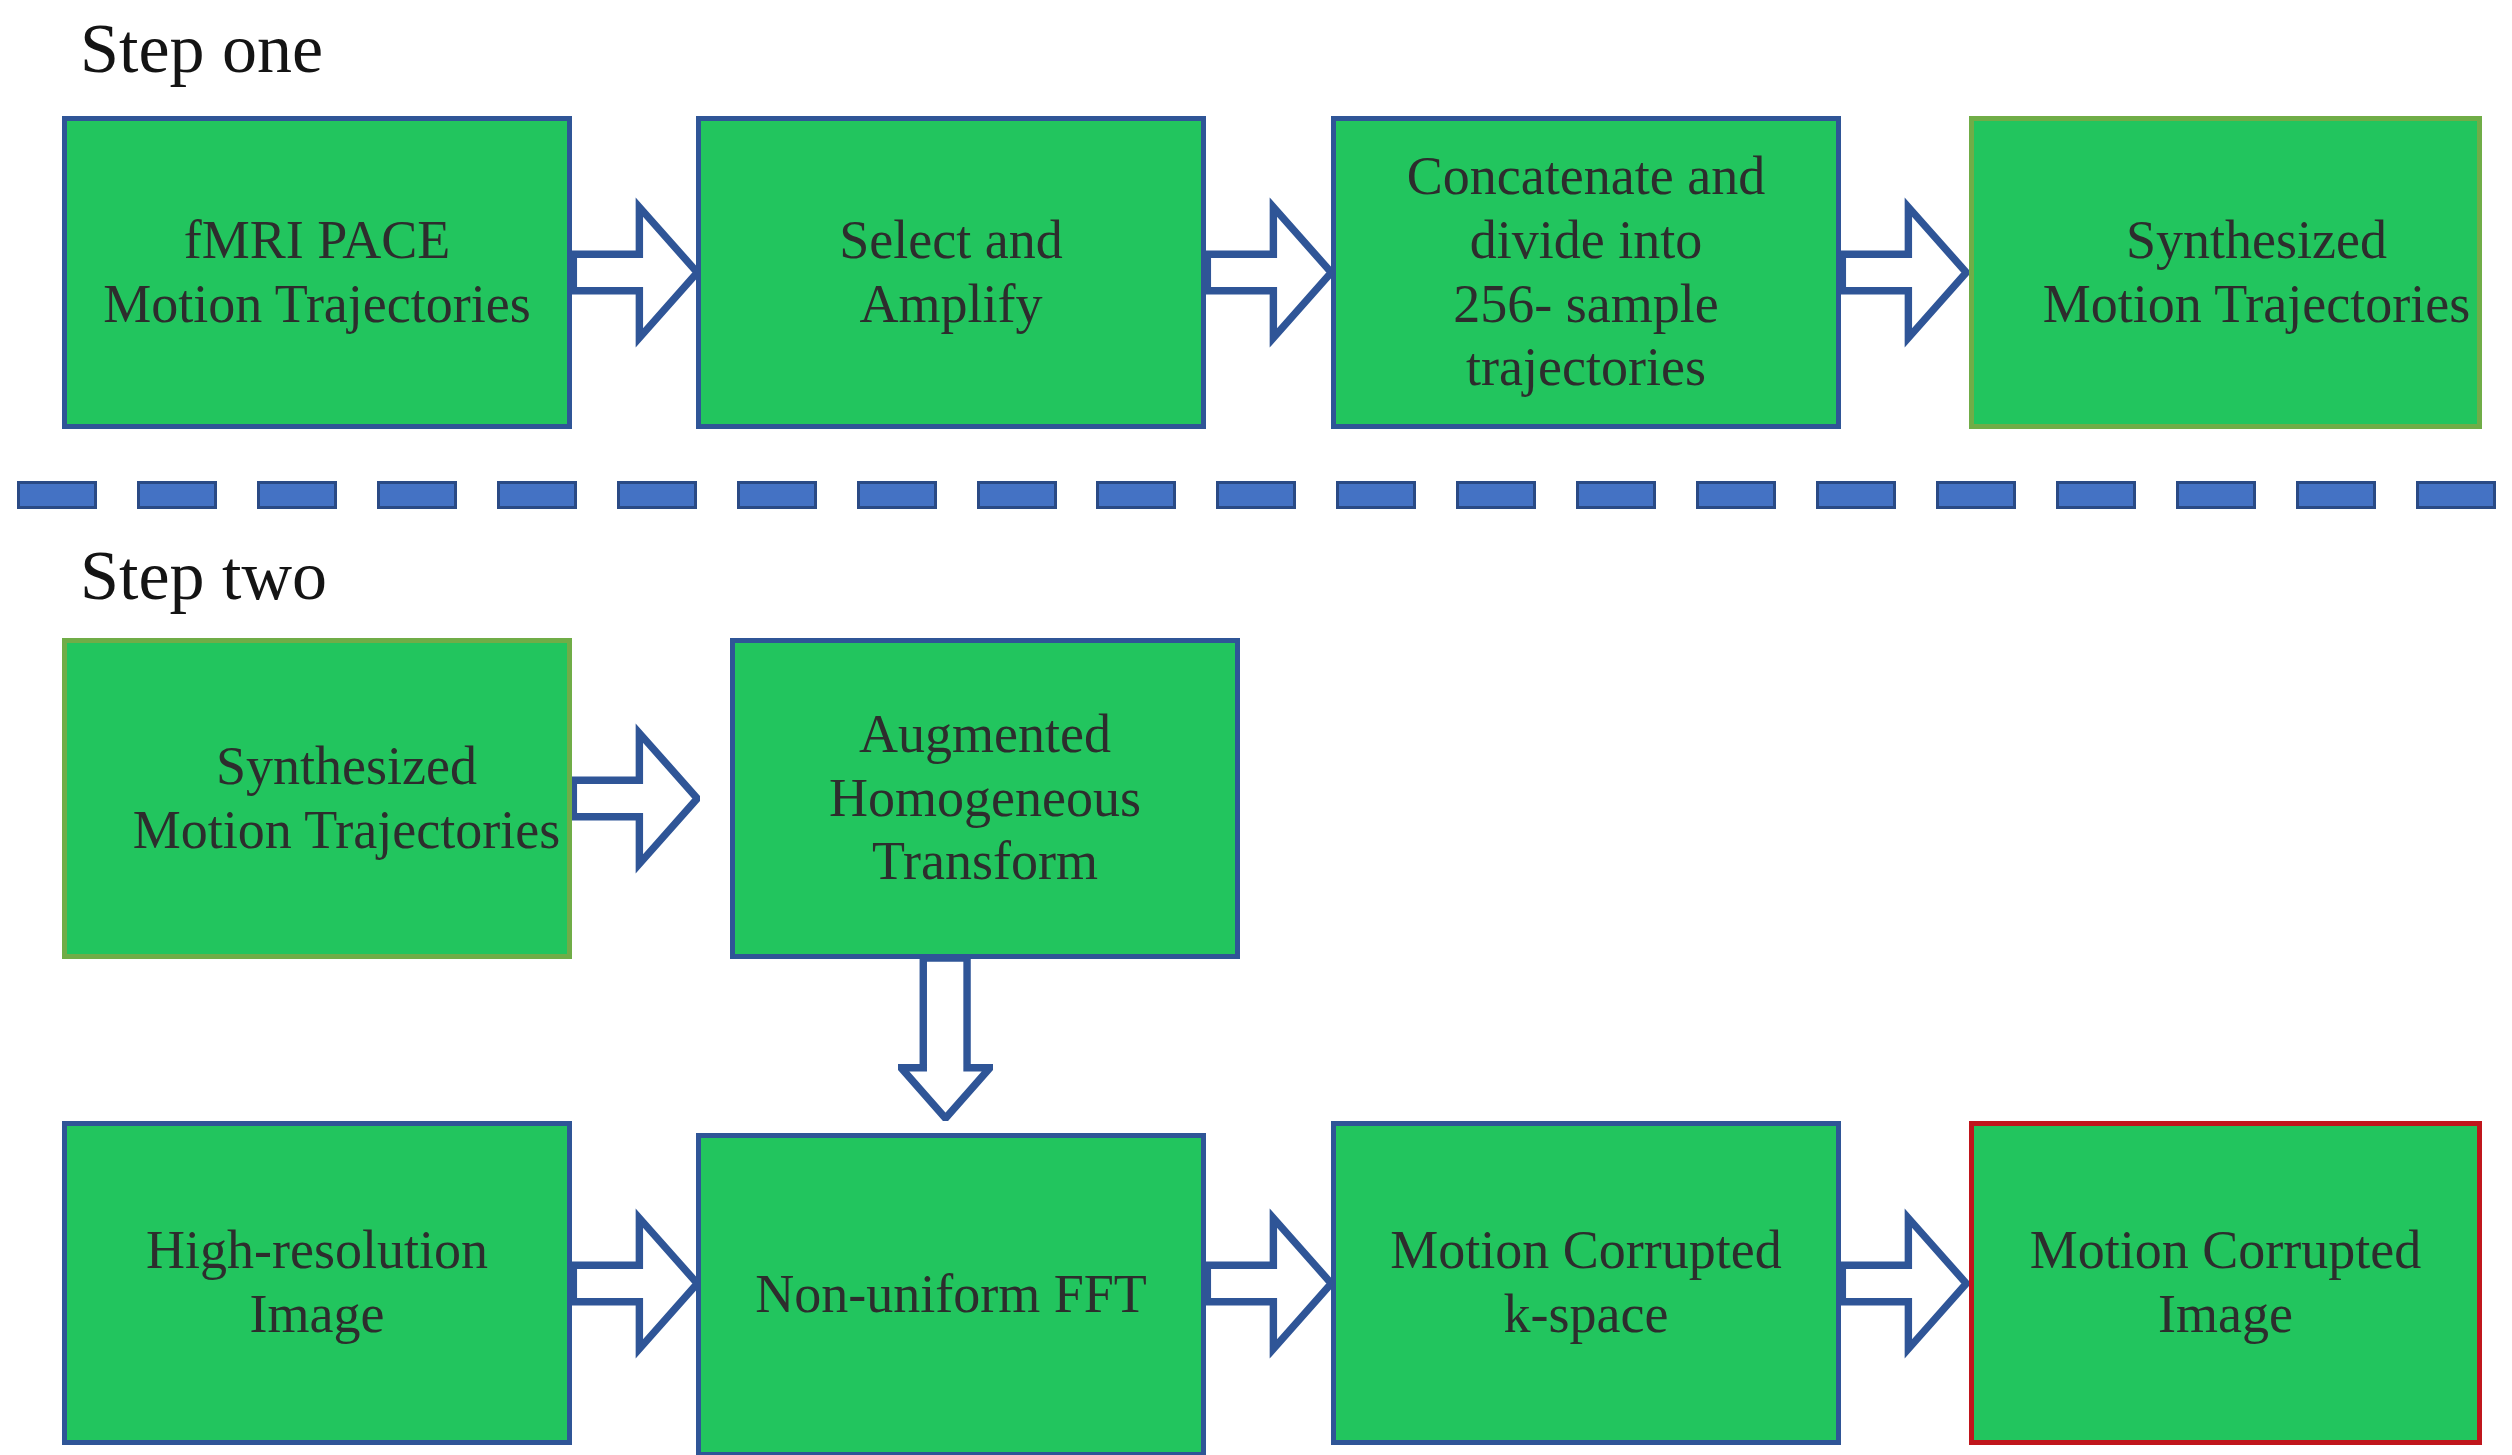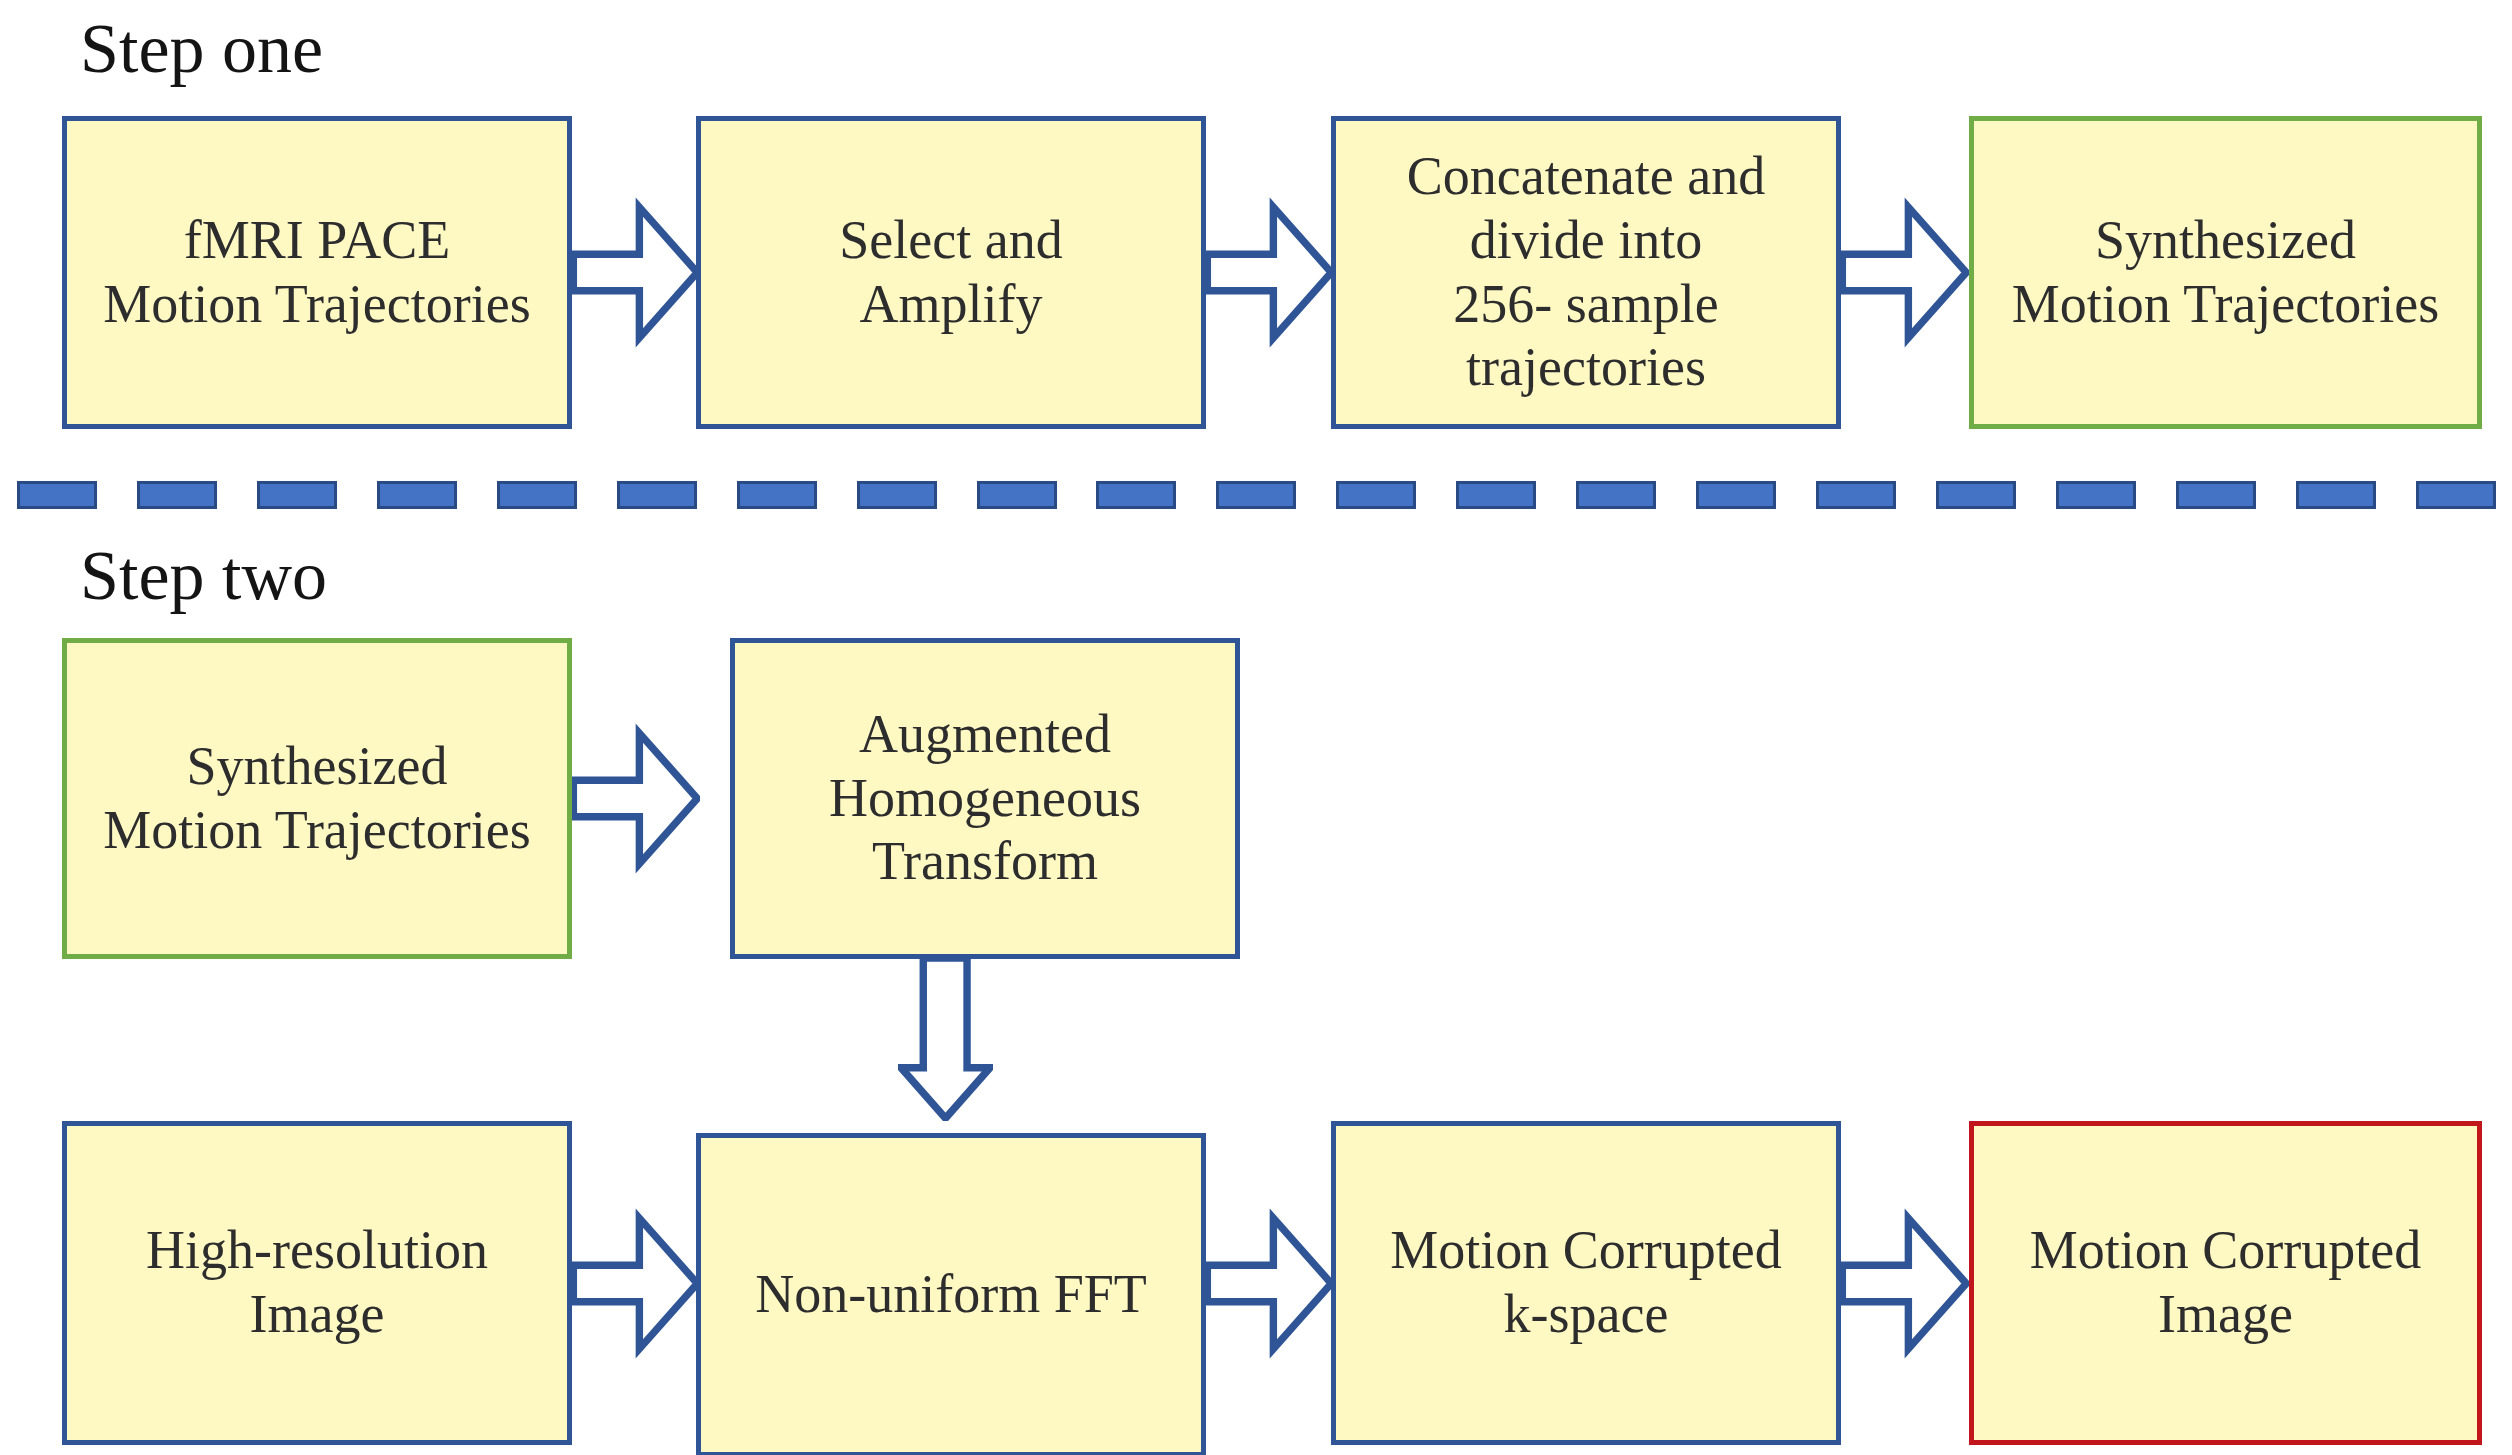--- a/index.html
+++ b/index.html
@@ -22,35 +22,35 @@
     position: absolute;
     font-size: 70px;
     line-height: 1.05;
     color: #141414;
     white-space: nowrap;
   }
   .flow-box {
     position: absolute;
     box-sizing: border-box;
     border: 5.4px solid #2F5597;
-    background: #fef9c3;
+    background: #22c55e;
     display: flex;
     align-items: center;
     justify-content: center;
   }
   .flow-box .box-text {
     font-size: 54px;
     line-height: 1.18;
     color: #2d2d2d;
     text-align: center;
     white-space: pre-line;
     padding: 0 6.8px;
   }
   .b-blue  { border-color: #2F5597; }
-  .b-green { border-color: #70AD47; }
+  .b-green { border-color: #70AD47; justify-content: flex-end; }
   .b-red   { border-color: #C0161C; }
   .arrow-svg {
     position: absolute;
     display: block;
   }
   .dash-line {
     position: absolute;
     left: 17px;
     top: 481px;
     width: 2479px;

